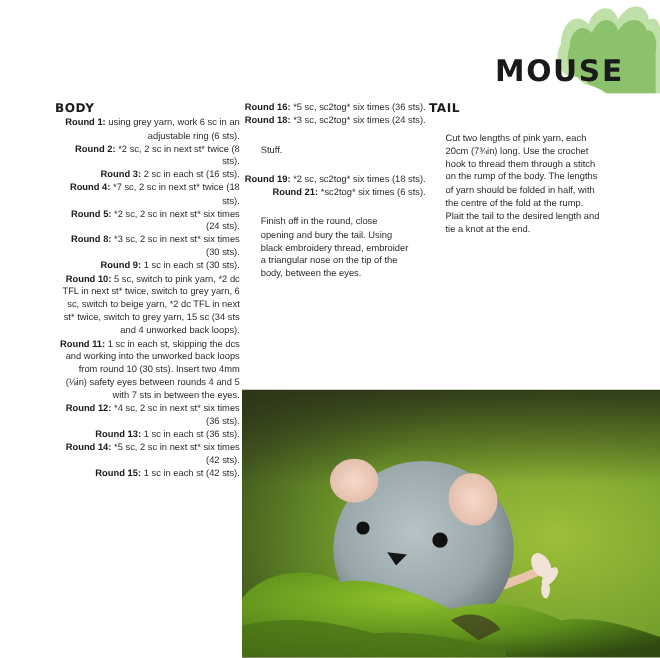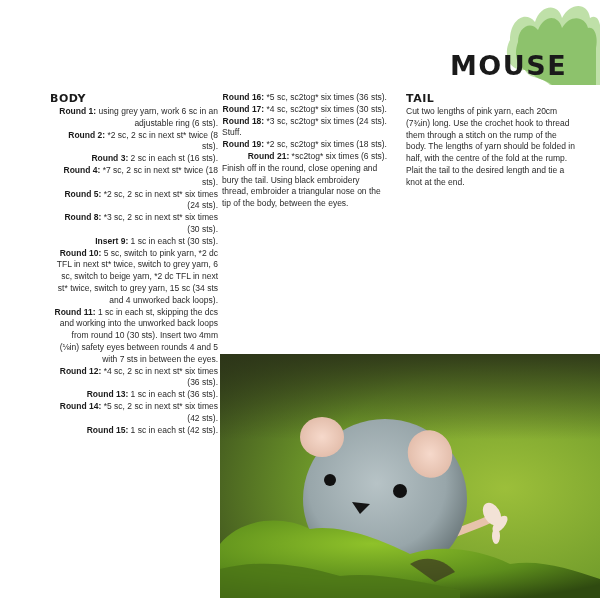--- a/index.html
+++ b/index.html
@@ -8,60 +8,59 @@
       font-family: "Liberation Sans", sans-serif; color: #2a2a2a;
     }
     .leaf { position: absolute; right: 0; top: 0; width: 110px; height: 85px; }
     .title {
       position: absolute; left: 438px; top: 38px; font-family: "DejaVu Sans", sans-serif;
       font-weight: 900; font-size: 27px; letter-spacing: 1.5px; color: #1a1a1a; margin: 12px;
     }
     .col { position: absolute; top: 92px; font-size: 8.5px; line-height: 11.8px; }
     .col1 { left: 50px; width: 168px; }
     .col2 { left: 222px; width: 165px; top: 92px; }
-    .col3 { left: 406px; width: 172px; }
+    .col3 { left: 390px; width: 172px; }
     .heading {
       font-family: "DejaVu Sans", sans-serif; font-weight: 800; font-size: 11px; letter-spacing: .5px;
       margin: 0 0 1px 0; color: #1a1a1a; display: block; line-height: 13px;
     }
     .round { margin: 0; text-align: right; }
     .round b { font-weight: bold; color: #1a1a1a; }
-    .note { margin: 0; }
+    .note { margin: 15px; }
     .photo { position: absolute; left: 220px; top: 354px; width: 380px; height: 244px; overflow: hidden; }
   </style>
 </head>
 <body>
 
 <svg class="leaf" viewBox="0 0 110 85">
   <path d="M20 40 C 20 20, 35 10, 45 22 C 50 5, 68 2, 72 18 C 80 2, 98 2, 100 18 C 110 12, 112 30, 110 40 L 110 85 L 60 85 C 50 75, 40 80, 35 70 C 20 72, 12 55, 20 40 Z" fill="#bfe0a8"></path>
   <path d="M28 42 C 28 28, 40 20, 48 30 C 54 15, 68 14, 72 28 C 80 14, 95 16, 98 28 C 106 26, 108 40, 106 48 L 106 85 L 62 85 C 54 78, 45 80, 42 72 C 30 72, 22 58, 28 42 Z" fill="#8dc26c"></path>
 </svg>
 
 <h1 class="title">MOUSE</h1>
 
 <div class="col col1">
   <span class="heading">BODY</span>
   <p class="round"><b>Round 1:</b><span> using grey yarn, work 6 sc in an adjustable ring (6 sts).</span></p>
   <p class="round"><b>Round 2:</b><span> *2 sc, 2 sc in next st* twice (8 sts).</span></p>
   <p class="round"><b>Round 3:</b><span> 2 sc in each st (16 sts).</span></p>
   <p class="round"><b>Round 4:</b><span> *7 sc, 2 sc in next st* twice (18 sts).</span></p>
   <p class="round"><b>Round 5:</b><span> *2 sc, 2 sc in next st* six times (24 sts).</span></p>
   <p class="round"><b>Round 8:</b><span> *3 sc, 2 sc in next st* six times (30 sts).</span></p>
-  <p class="round"><b>Insert 9:</b><span> 1 sc in each st (30 sts).</span></p>
+  <p class="round"><b>Round 9:</b><span> 1 sc in each st (30 sts).</span></p>
   <p class="round"><b>Round 10:</b><span> 5 sc, switch to pink yarn, *2 dc TFL in next st* twice, switch to grey yarn, 6 sc, switch to beige yarn, *2 dc TFL in next st* twice, switch to grey yarn, 15 sc (34 sts and 4 unworked back loops).</span></p>
   <p class="round"><b>Round 11:</b><span> 1 sc in each st, skipping the dcs and working into the unworked back loops from round 10 (30 sts). Insert two 4mm (⅛in) safety eyes between rounds 4 and 5 with 7 sts in between the eyes.</span></p>
   <p class="round"><b>Round 12:</b><span> *4 sc, 2 sc in next st* six times (36 sts).</span></p>
   <p class="round"><b>Round 13:</b><span> 1 sc in each st (36 sts).</span></p>
   <p class="round"><b>Round 14:</b><span> *5 sc, 2 sc in next st* six times (42 sts).</span></p>
   <p class="round"><b>Round 15:</b><span> 1 sc in each st (42 sts).</span></p>
 </div>
 
 <div class="col col2">
   <p class="round"><b>Round 16:</b><span> *5 sc, sc2tog* six times (36 sts).</span></p>
-  <p class="round"><b>Round 17:</b><span> *4 sc, sc2tog* six times (30 sts).</span></p>
   <p class="round"><b>Round 18:</b><span> *3 sc, sc2tog* six times (24 sts).</span></p>
   <p class="note">Stuff.</p>
   <p class="round"><b>Round 19:</b><span> *2 sc, sc2tog* six times (18 sts).</span></p>
   <p class="round"><b>Round 21:</b><span> *sc2tog* six times (6 sts).</span></p>
   <p class="note">Finish off in the round, close opening and bury the tail. Using black embroidery thread, embroider a triangular nose on the tip of the body, between the eyes.</p>
 </div>
 
 <div class="col col3">
   <span class="heading">TAIL</span>
   <p class="note">Cut two lengths of pink yarn, each 20cm (7¾in) long. Use the crochet hook to thread them through a stitch on the rump of the body. The lengths of yarn should be folded in half, with the centre of the fold at the rump. Plait the tail to the desired length and tie a knot at the end.</p>

